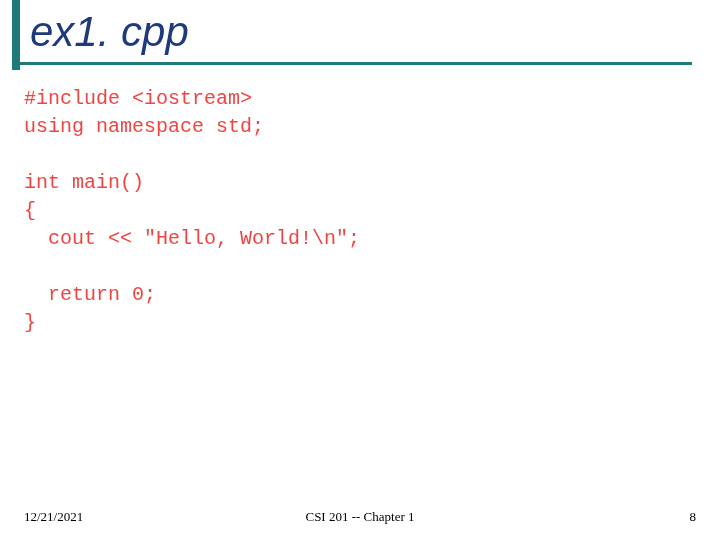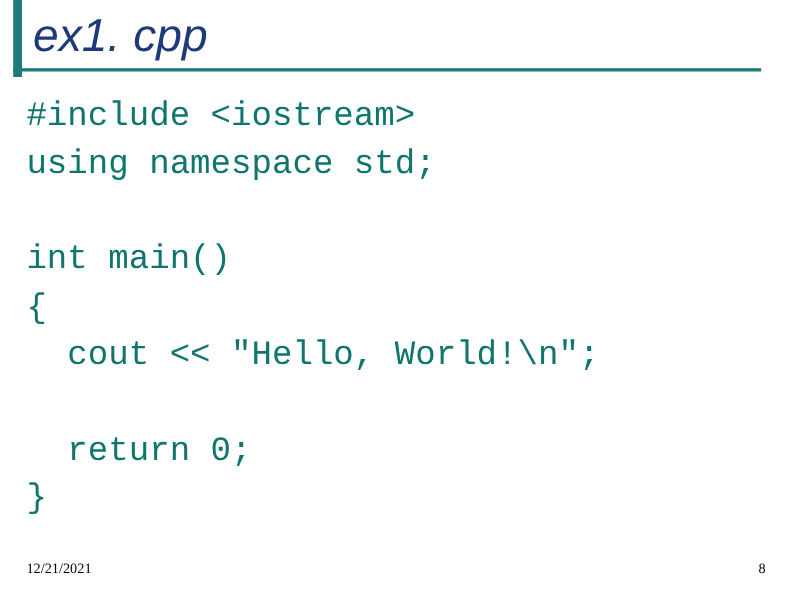--- a/index.html
+++ b/index.html
@@ -38,22 +38,22 @@
       color: #1f3a7a;
       font-family: Arial, sans-serif;
       font-weight: normal;
       font-style: italic;
     }
     .code-content {
       position: absolute;
       top: 85px;
       left: 24px;
       font-family: 'Courier New', Courier, monospace;
-      font-size: 31px;
-      color: #0f766e;
+      font-size: 20px;
+      color: #ef4444;
       white-space: pre;
       line-height: 1.4;
     }
     .footer {
       position: absolute;
       bottom: 15px;
       left: 24px;
       right: 24px;
       display: flex;
       justify-content: space-between;
@@ -87,14 +87,15 @@
 <span></span>
 <span>int main()</span>
 <span>{</span>
 <span>  cout &lt;&lt; "Hello, World!\n";</span>
 <span></span>
 <span>  return 0;</span>
 <span>}</span></div>
 
 <div class="footer">
   <div class="footer-date">12/21/2021</div>
+  <div class="footer-center">CSI 201 -- Chapter 1</div>
   <div class="footer-page">8</div>
 </div>
 
 </body></html>

